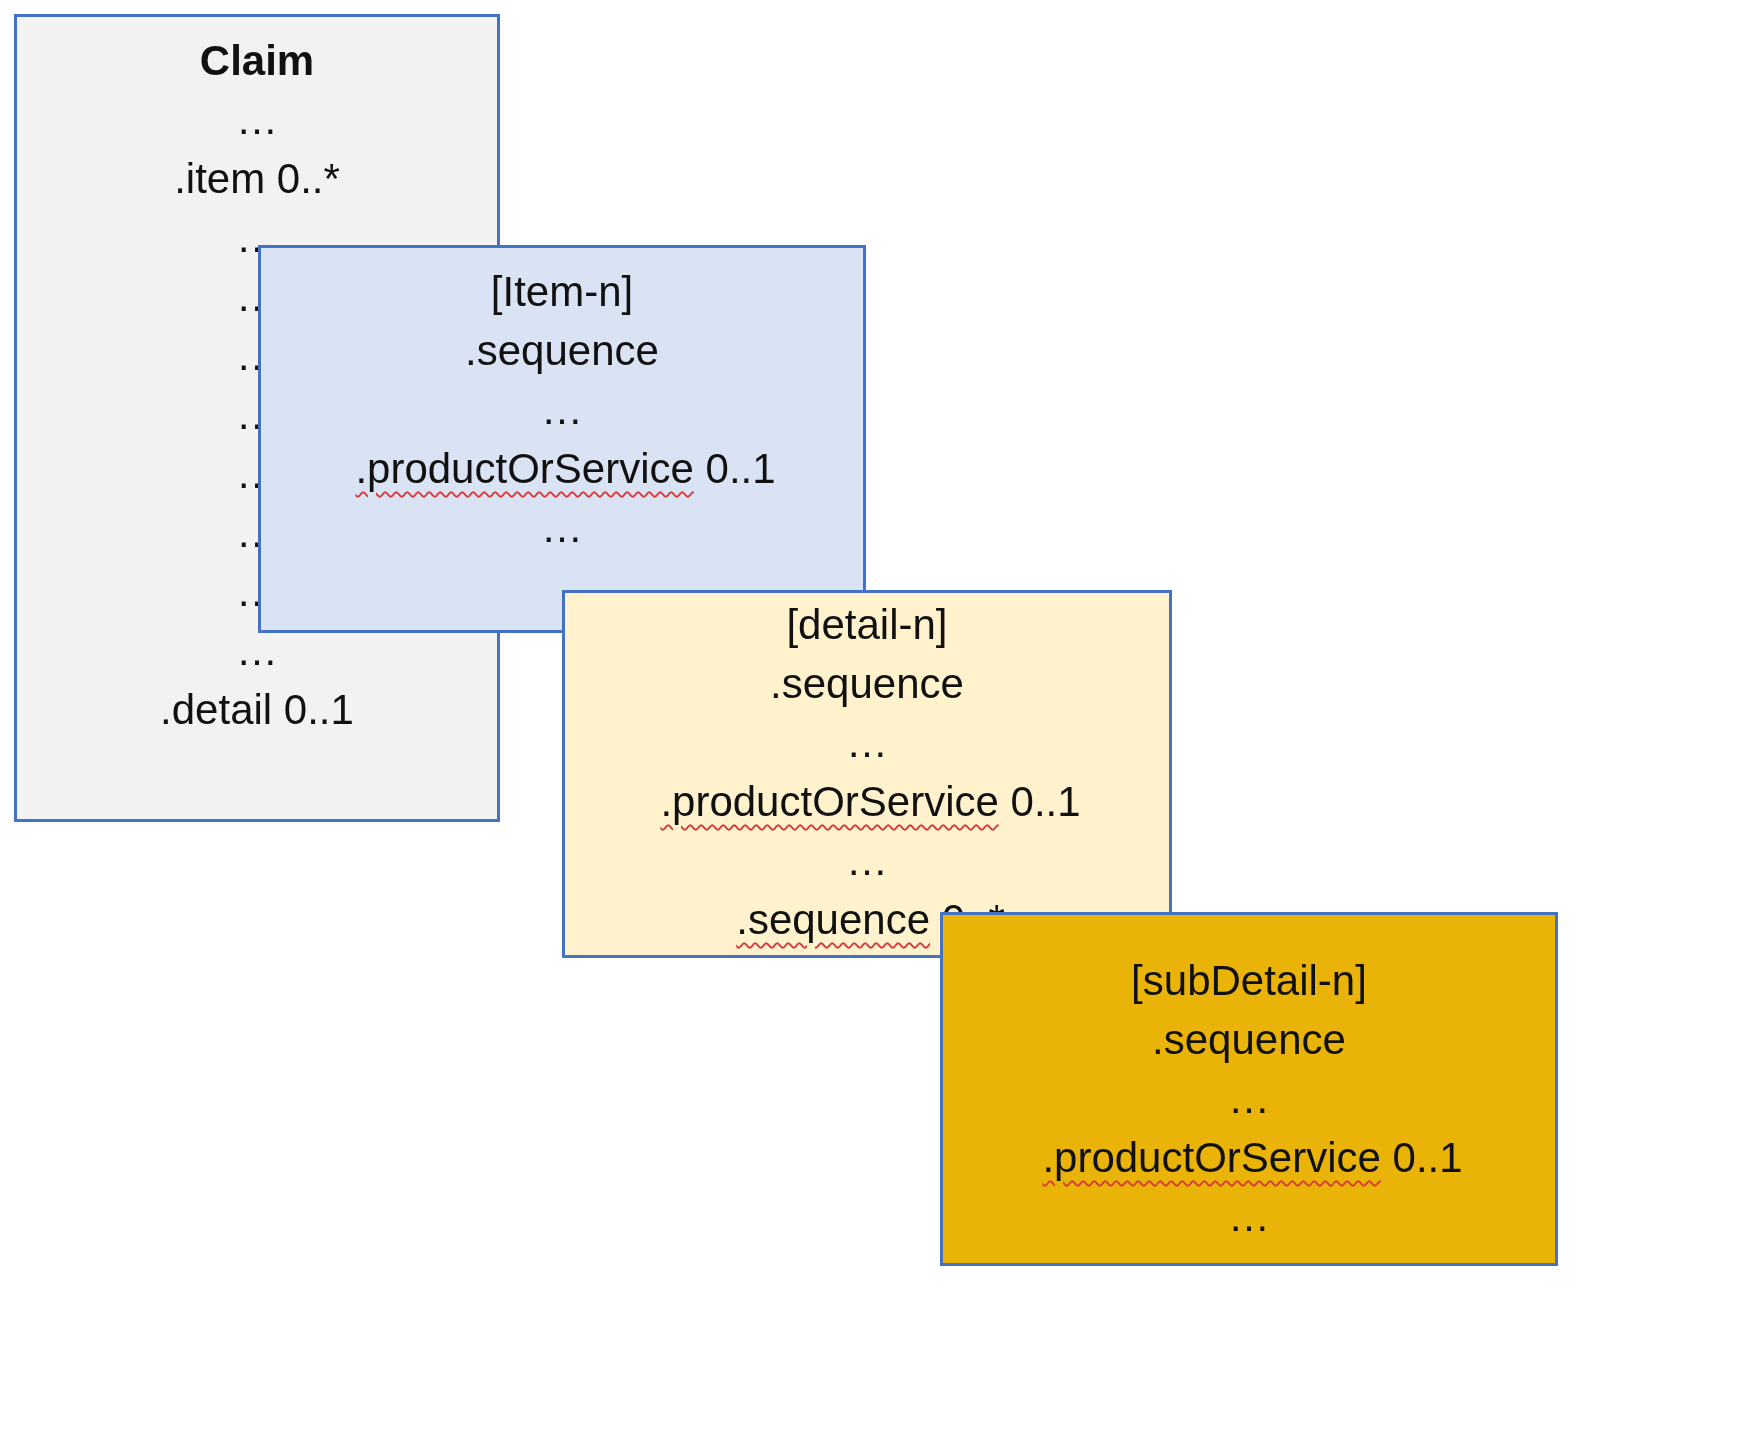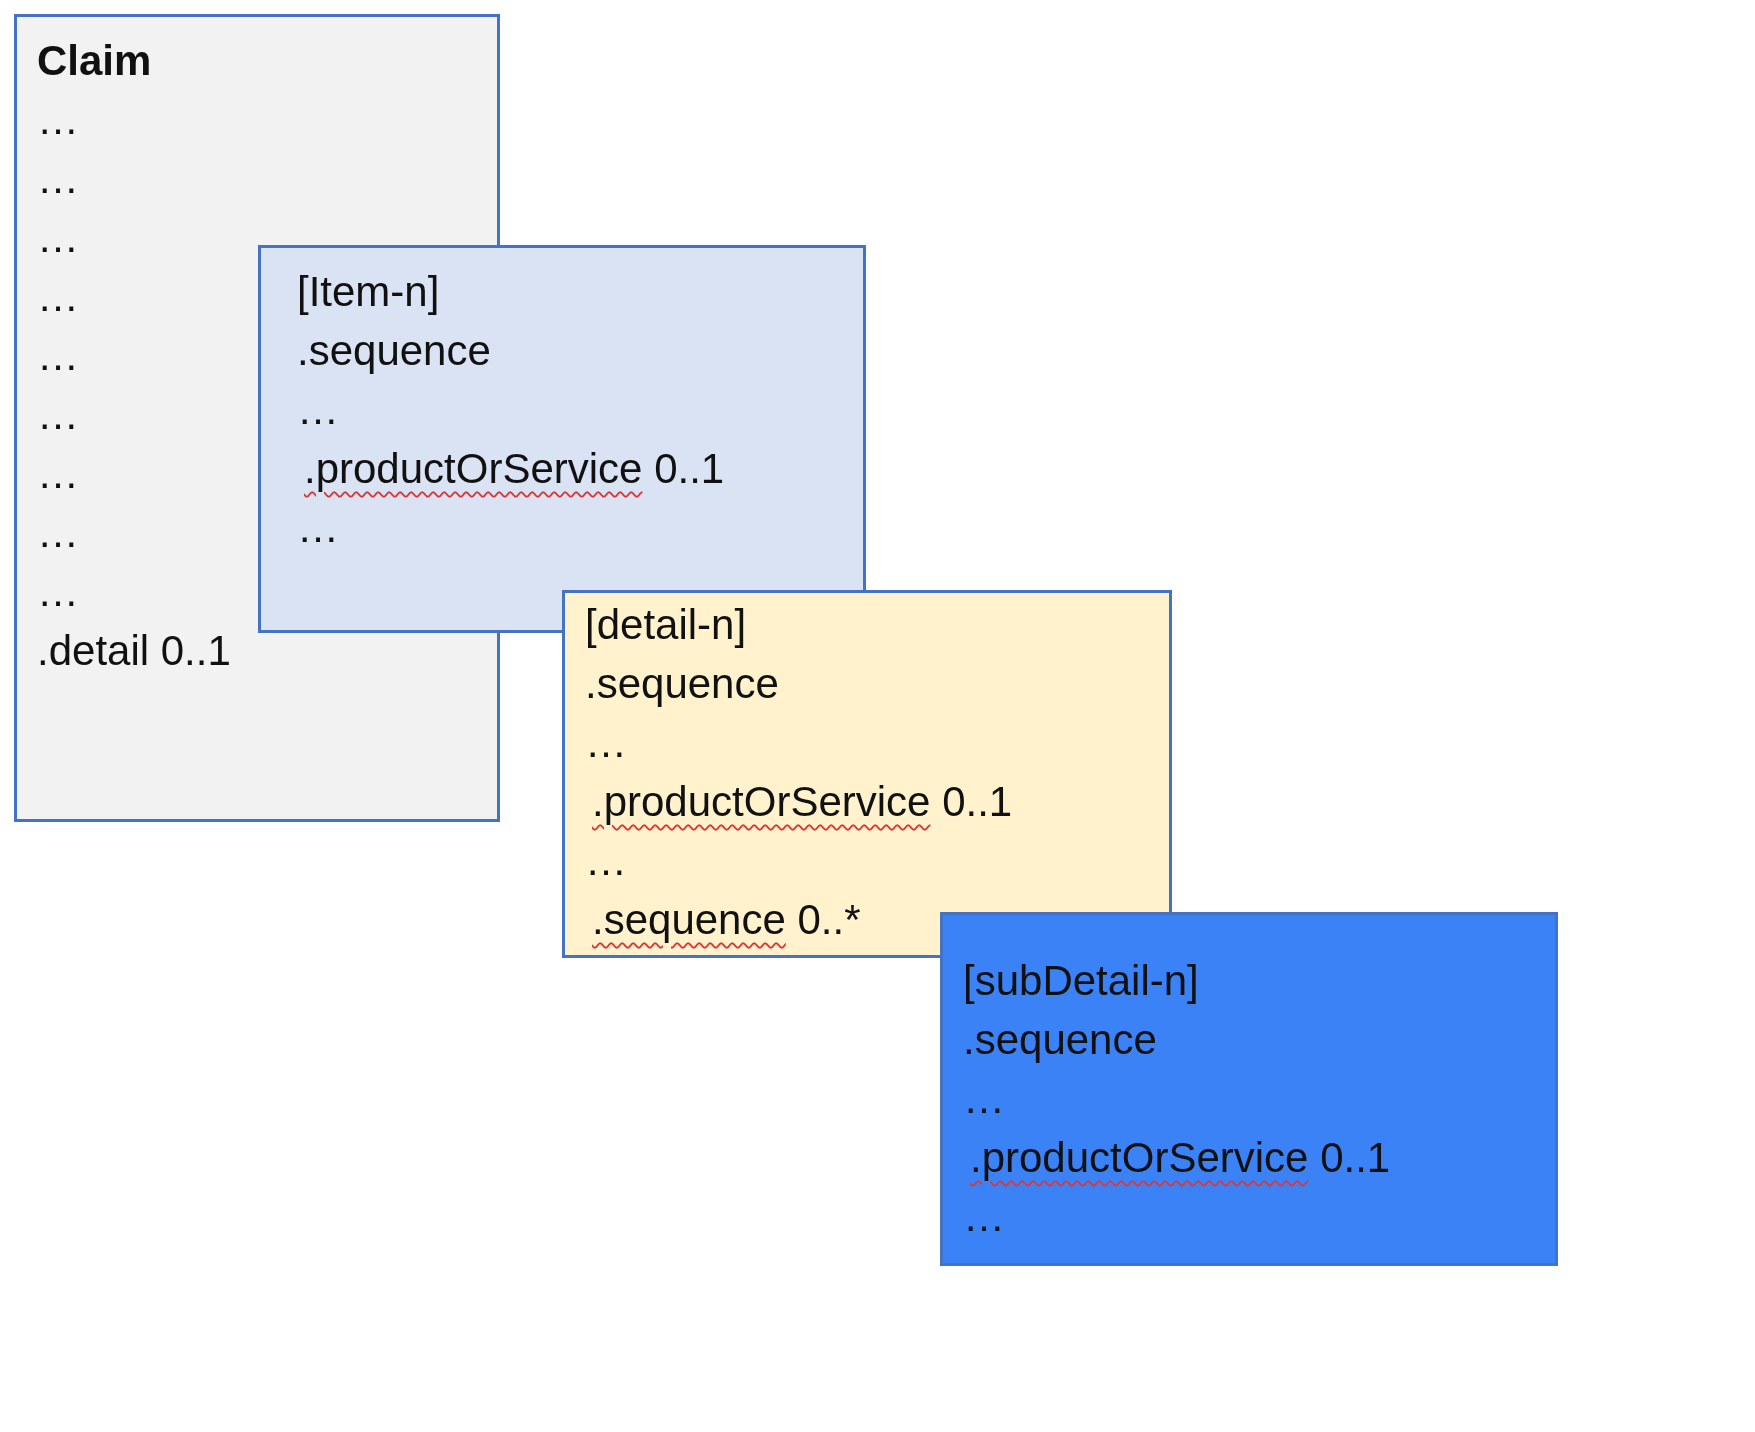--- a/index.html
+++ b/index.html
@@ -8,20 +8,21 @@
     background: #ffffff;
   }
   .canvas {
     position: relative;
     width: 1755px;
     height: 1432px;
     background: #ffffff;
     overflow: hidden;
     font-family: "Liberation Sans", "DejaVu Sans", sans-serif;
     color: #111111;
+    text-align: center;
   }
   .box {
     position: absolute;
     box-sizing: border-box;
     border: 3px solid #4472c4;
     font-size: 42px;
     line-height: 59px;
   }
   .box-claim {
     left: 14px; top: 14px;
@@ -40,21 +41,21 @@
   .box-detail {
     left: 562px; top: 590px;
     width: 610px; height: 368px;
     background: #fff2cc;
     padding: 2px 20px;
     z-index: 3;
   }
   .box-subdetail {
     left: 940px; top: 912px;
     width: 618px; height: 354px;
-    background: #3b82f6;
+    background: #eab308;
     padding: 36px 20px 17px;
     z-index: 4;
   }
   .line {
     white-space: pre;
   }
   .title {
     font-weight: 400;
   }
   .box-claim .title {
@@ -70,20 +71,21 @@
   }
 </style>
 </head>
 <body>
 
 <div class="canvas">
 
   <div class="box box-claim">
     <div class="line title">Claim</div>
     <div class="line"><span>…</span><span></span></div>
+    <div class="line"><span>.item</span><span> 0..*</span></div>
     <div class="line"><span>…</span><span></span></div>
     <div class="line"><span>…</span><span></span></div>
     <div class="line"><span>…</span><span></span></div>
     <div class="line"><span>…</span><span></span></div>
     <div class="line"><span>…</span><span></span></div>
     <div class="line"><span>…</span><span></span></div>
     <div class="line"><span>…</span><span></span></div>
     <div class="line"><span>…</span><span></span></div>
     <div class="line"><span>.detail</span><span> 0..1</span></div>
   </div>

